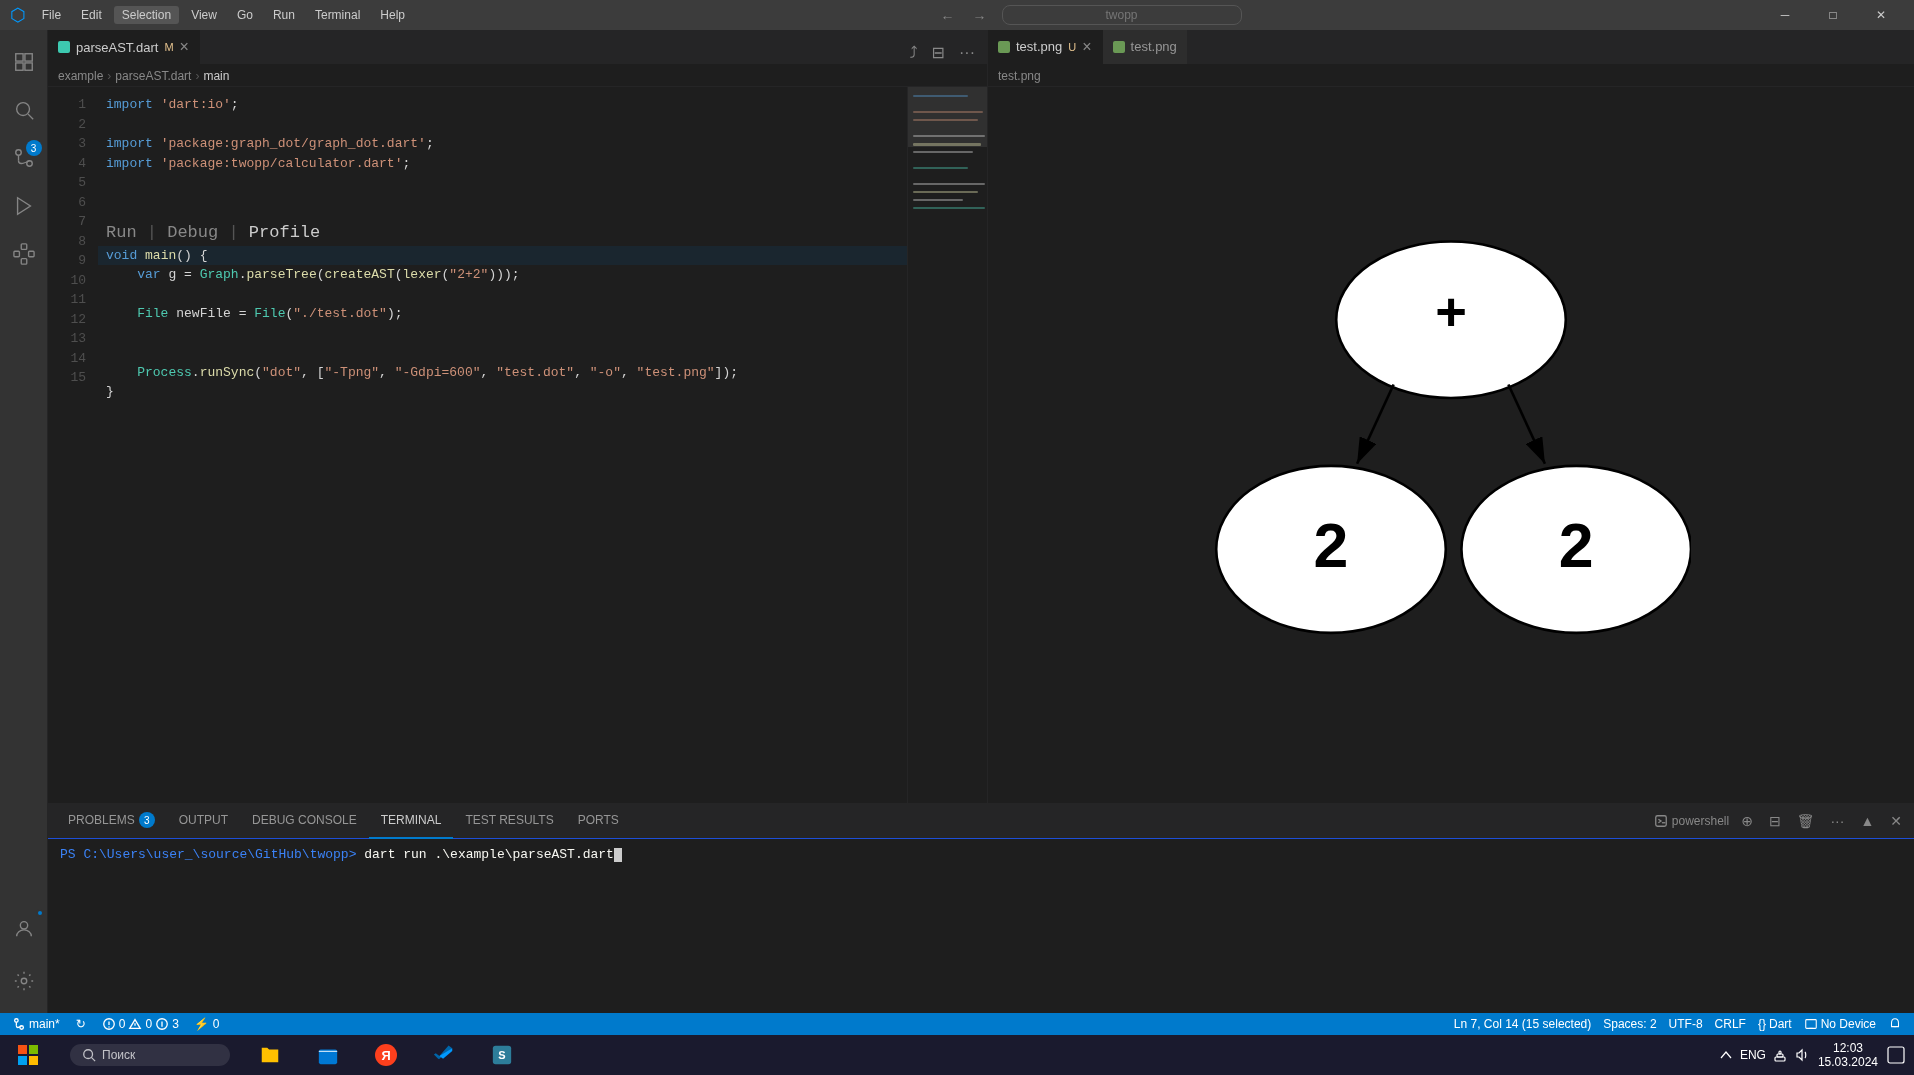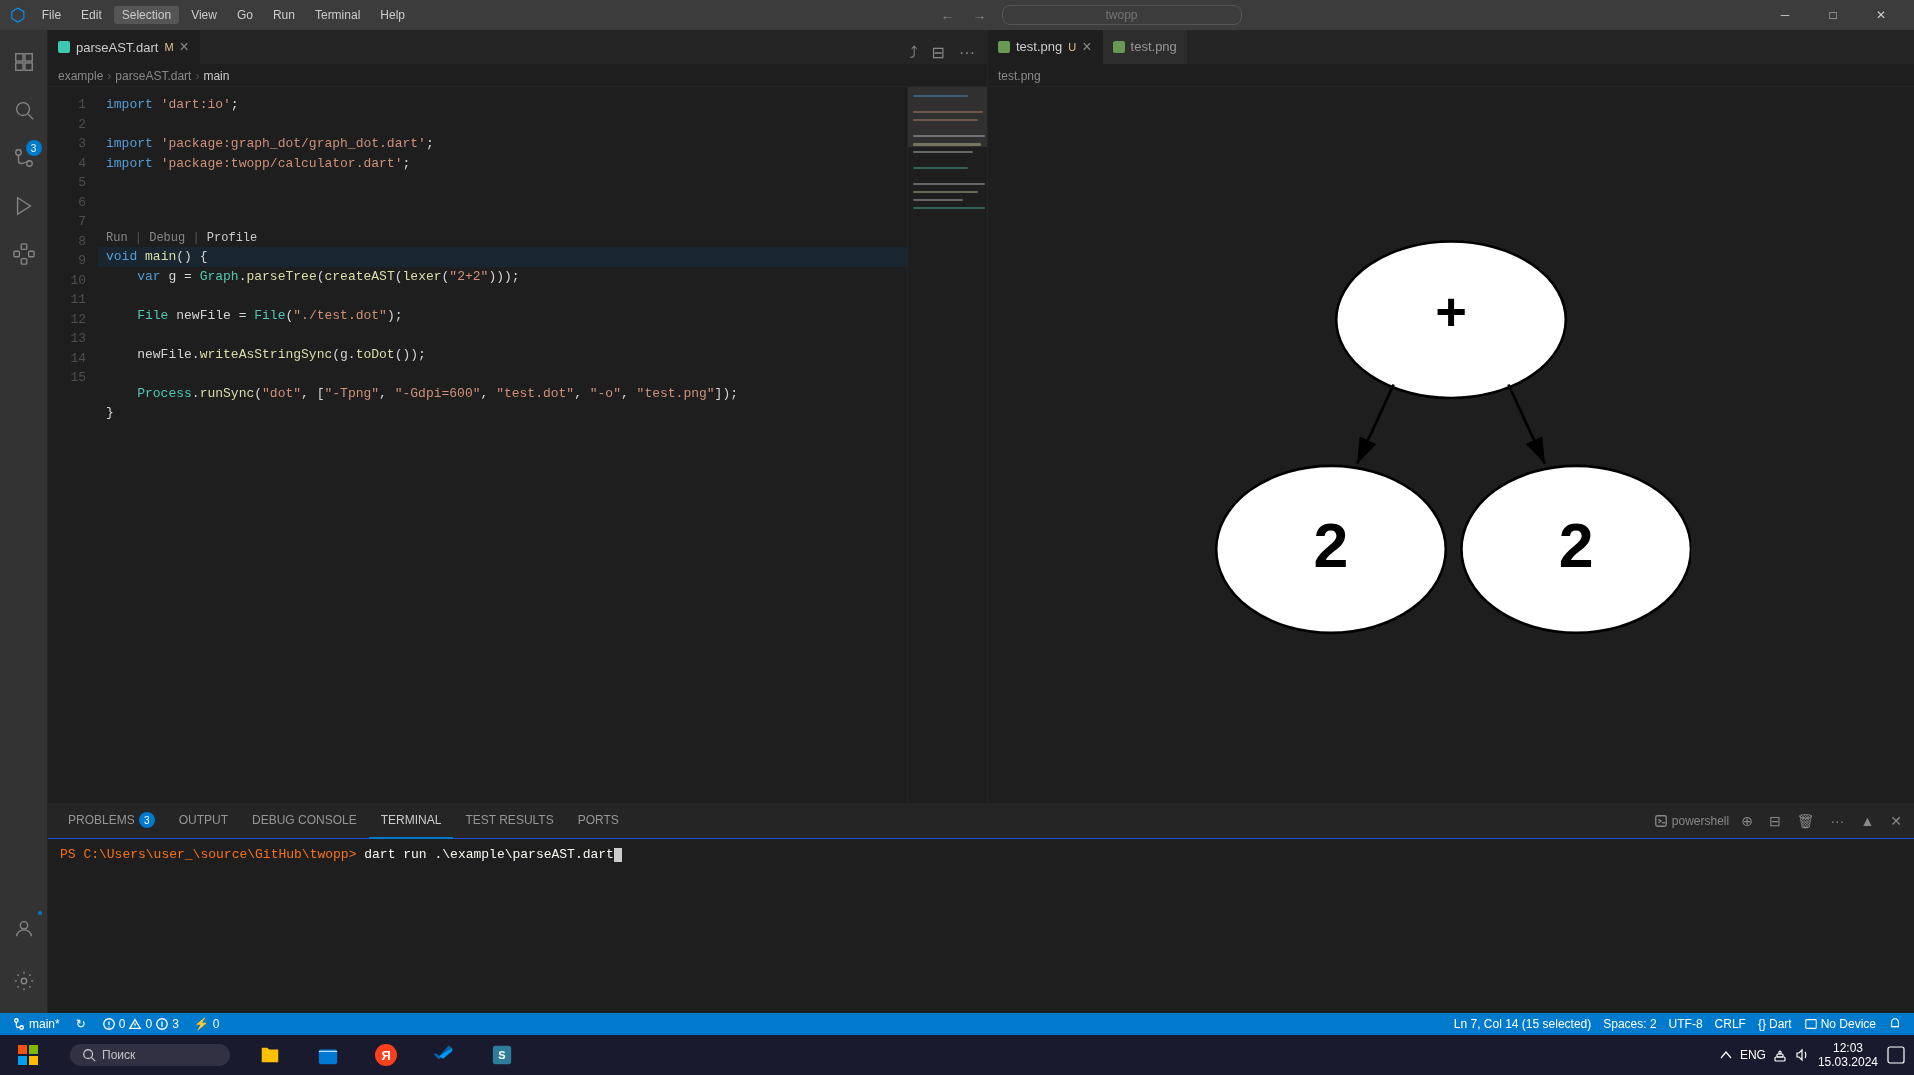--- a/index.html
+++ b/index.html
@@ -52,21 +52,21 @@
     
     .code-editor { flex: 1; display: flex; overflow: hidden; background: #1e1e1e; }
     .line-numbers { width: 50px; padding: 8px 0; color: #4e4e4e; font-family: 'Consolas', 'Courier New', monospace; font-size: 13px; line-height: 1.5; text-align: right; padding-right: 12px; flex-shrink: 0; user-select: none; }
     .code-content { flex: 1; padding: 8px 0; font-family: 'Consolas', 'Courier New', monospace; font-size: 13px; line-height: 1.5; overflow: auto; position: relative; }
     .code-line { height: 19.5px; padding-left: 8px; white-space: pre; }
     .kw { color: #569cd6; }
     .str { color: #ce9178; }
     .fn { color: #dcdcaa; }
     .op { color: #d4d4d4; }
     .type { color: #4ec9b0; }
-    .run-debug { color: #888; font-size: 12px; margin-top: 17px; padding-left: 8px; }
+    .run-debug { color: #888; font-size: 17px; margin-top: 8px; padding-left: 8px; }
     .run-link { color: #888; cursor: pointer; }
     .run-link.profile-link { color: #cccccc; }
 
     
     .minimap { width: 80px; background: #1e1e1e; border-left: 1px solid #252526; position: relative; overflow: hidden; }
     .minimap-thumb { position: absolute; top: 0; left: 0; right: 0; background: rgba(121, 121, 121, 0.2); height: 60px; }
 
     
     .right-pane { flex: 1; display: flex; flex-direction: column; background: #1e1e1e; }
     .right-tab-bar { background: #252526; height: 35px; display: flex; align-items: flex-end; border-bottom: 1px solid #1e1e1e; }
@@ -82,21 +82,21 @@
     
     .bottom-panel { height: 210px; background: #1e1e1e; border-top: 1px solid #252526; display: flex; flex-direction: column; flex-shrink: 0; }
     .panel-tab-bar { height: 35px; background: #252526; display: flex; align-items: center; padding: 0 8px; gap: 0; border-bottom: 1px solid #1d4ed8; }
     .panel-tab { padding: 0 12px; height: 35px; display: flex; align-items: center; cursor: pointer; font-size: 12px; color: #969696; border-bottom: 2px solid transparent; }
     .panel-tab.active { color: #cccccc; border-bottom: 2px solid #007acc; }
     .panel-tab-badge { background: #007acc; color: white; border-radius: 50%; width: 16px; height: 16px; font-size: 10px; display: flex; align-items: center; justify-content: center; margin-left: 4px; }
     .panel-toolbar-right { margin-left: auto; display: flex; align-items: center; gap: 8px; }
     .panel-toolbar-btn { color: #888; cursor: pointer; font-size: 14px; padding: 2px 4px; }
     .panel-content { flex: 1; padding: 8px 12px; font-family: 'Consolas', 'Courier New', monospace; font-size: 13px; color: #cccccc; overflow: auto; }
     .terminal-prompt { color: #cccccc; }
-    .terminal-path { color: #f97316; text-align: center; }
+    .terminal-path { color: #3b82f6; text-align: center; }
     .terminal-cmd { color: #f8f8f2; }
     .terminal-cursor { display: inline-block; width: 8px; height: 14px; background: #cccccc; vertical-align: text-bottom; animation: blink 1s step-end infinite; }
     @keyframes blink { 0%, 100% { opacity: 1; } 50% { opacity: 0; } }
 
     
     .status-bar { height: 22px; background: #007acc; display: flex; align-items: center; padding: 0 8px; gap: 8px; flex-shrink: 0; font-size: 12px; color: white; }
     .status-item { display: flex; align-items: center; gap: 3px; cursor: pointer; padding: 0 4px; height: 22px; }
     .status-right { margin-left: auto; display: flex; gap: 4px; justify-content: space-between; }
 
     
@@ -259,21 +259,20 @@
               <span style="color:#555;"> | </span>
               <span class="run-link">Debug</span>
               <span style="color:#555;"> | </span>
               <span class="run-link profile-link">Profile</span>
             </div>
             <div class="code-line cursor-line"><span class="kw">void</span> <span class="fn">main</span><span class="op">() {</span></div>
             <div class="code-line">    <span class="kw">var</span> g = <span class="type">Graph</span>.<span class="fn">parseTree</span>(<span class="fn">createAST</span>(<span class="fn">lexer</span>(<span class="str">"2+2"</span>)));</div>
             <div class="code-line"></div>
             <div class="code-line">    <span class="type">File</span> newFile = <span class="type">File</span>(<span class="str">"./test.dot"</span>);</div>
             <div class="code-line"></div>
-            <div class="code-line">    newFile.<span class="fn">writeAsStringSync</span>(g.<span class="fn">toDot</span>());</div>
             <div class="code-line"></div>
             <div class="code-line">    <span class="type">Process</span>.<span class="fn">runSync</span>(<span class="str">"dot"</span>, [<span class="str">"-Tpng"</span>, <span class="str">"-Gdpi=600"</span>, <span class="str">"test.dot"</span>, <span class="str">"-o"</span>, <span class="str">"test.png"</span>]);</div>
             <div class="code-line">}</div>
           </div>
           <div class="minimap">
             <div class="minimap-thumb"></div>
             <svg width="80" height="390" style="opacity:0.4;">
               <rect x="5" y="8" width="55" height="2" fill="#569cd6" rx="1"></rect>
               <rect x="5" y="24" width="70" height="2" fill="#ce9178" rx="1"></rect>
               <rect x="5" y="32" width="65" height="2" fill="#ce9178" rx="1"></rect>

